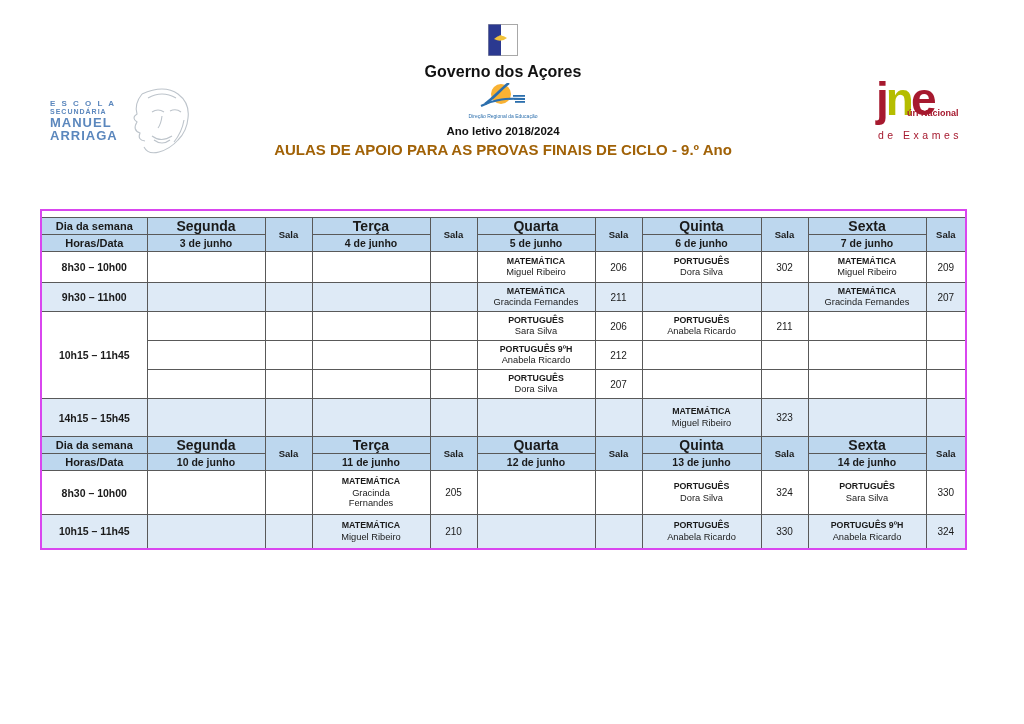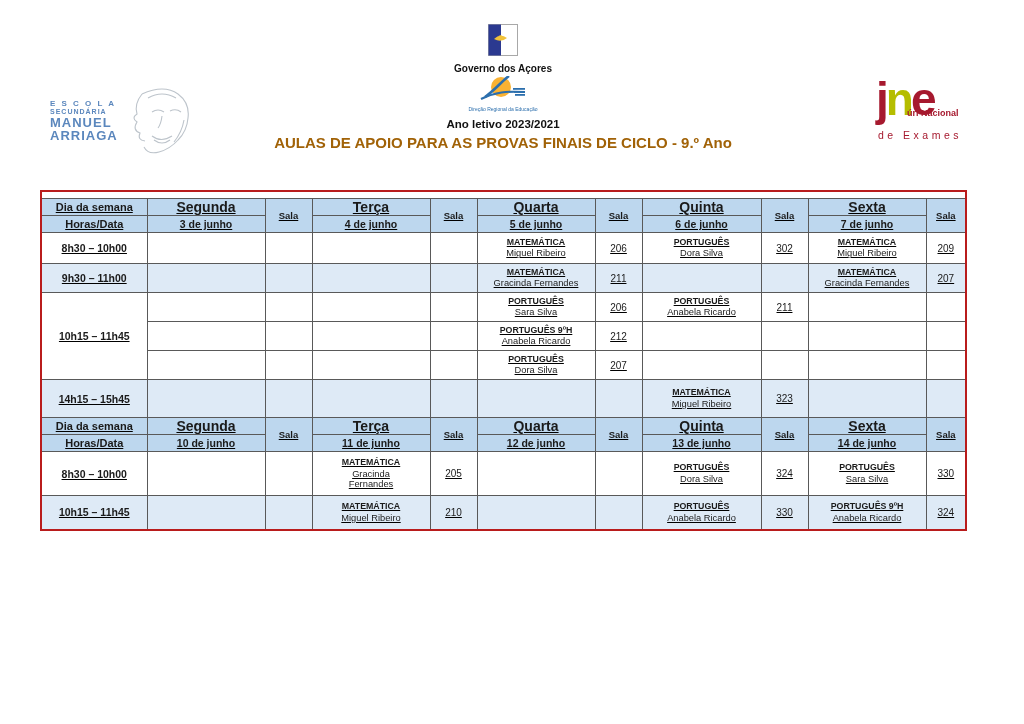--- a/index.html
+++ b/index.html
@@ -10,38 +10,38 @@
   .school-logo{position:absolute;left:42px;top:84px;width:165px;height:82px;}
   .portrait{position:absolute;left:62px;top:0;}
   .sl-text{position:absolute;left:8px;top:16px;color:#5b87bd;line-height:1.05;}
   .sl1{font-size:8px;font-weight:bold;letter-spacing:2px;}
   .sl2{font-size:7px;font-weight:bold;letter-spacing:1px;}
   .sl3,.sl4{font-size:13px;font-weight:bold;letter-spacing:1px;}
 
   
   .center-head{position:absolute;left:223px;top:24px;width:560px;text-align:center;}
   .flag{display:inline-block;}
-  .gov-title{font-size:10px;font-weight:bold;color:#111;margin-top:3px;}
+  .gov-title{font-size:16px;font-weight:bold;color:#111;margin-top:3px;}
   .secretaria{font-size:7.8px;color:#17365D;margin-top:4px;letter-spacing:.2px;}
   .dre{margin-top:2px;}
   .dre-caption{font-size:5px;color:#2C6FAD;margin-top:-2px;}
   .ano{font-size:11.5px;font-weight:bold;color:#111;margin-top:6px;}
   .doc-title{font-size:15px;font-weight:bold;color:#a16207;margin-top:4px;}
 
   
   .jne{position:absolute;left:876px;top:80px;width:110px;height:72px;}
   .jne-letters{font-size:46px;font-weight:bold;letter-spacing:-3px;line-height:.85;}
   .jne .j{color:#A6192E;}
   .jne .n{color:#B5BD00;}
   .jne .e{color:#A6192E;}
   .jne-cap1{position:absolute;left:31px;top:28px;font-size:9px;font-weight:bold;color:#A6192E;}
   .jne-cap2{position:absolute;left:2px;top:49px;font-size:10.5px;color:#A6192E;letter-spacing:3.5px;}
 
   
-  .sched{position:absolute;left:40px;top:190px;width:925px;border-collapse:collapse;table-layout:fixed;border:2px solid #b91c1c;text-decoration:underline;}
+  .sched{position:absolute;left:40px;top:209px;width:925px;border-collapse:collapse;table-layout:fixed;border:2px solid #d946ef;}
   .sched td{border:1px solid #595959;padding:0 2px;text-align:center;vertical-align:middle;color:#1a1a1a;overflow:hidden;}
   tr.hd td{background:#BDD7EE;}
   tr.alt td{background:#DEEAF6;}
   .thin-cell{height:6px;background:#ffffff;}
   .corner{font-weight:bold;font-size:11px;}
   .day{font-weight:bold;font-size:14px;}
   .date{font-weight:bold;font-size:10.5px;}
   .sala-h{font-weight:bold;font-size:9.5px;}
   .time{font-weight:bold;font-size:10.5px;}
   .subj{font-weight:bold;font-size:8.8px;line-height:1.3;}
@@ -89,21 +89,21 @@
       <svg width="56" height="28" viewBox="0 0 56 28">
         <circle cx="26" cy="11" r="10" fill="#F9B233"></circle>
         <path d="M10 21 C 20 14, 28 4, 34 0" stroke="#2C6FAD" stroke-width="2.6" fill="none"></path>
         <path d="M6 23 C 20 16, 32 15, 50 16" stroke="#2C6FAD" stroke-width="2" fill="none"></path>
         <rect x="38" y="12" width="12" height="1.8" fill="#2C6FAD"></rect>
         <rect x="39" y="15" width="11" height="1.8" fill="#2C6FAD"></rect>
         <rect x="40" y="18" width="10" height="1.8" fill="#2C6FAD"></rect>
       </svg>
       <div class="dre-caption">Direção Regional da Educação</div>
     </div>
-    <div class="ano">Ano letivo 2023/2021</div>
+    <div class="ano">Ano letivo 2018/2024</div>
     <div class="doc-title">AULAS DE APOIO PARA AS PROVAS FINAIS DE CICLO - 9.º Ano</div>
   </div>
 
   <div class="jne">
     <div class="jne-letters"><span class="j">j</span><span class="n">n</span><span class="e">e</span></div>
     <div class="jne-cap1">úri Nacional</div>
     <div class="jne-cap2">de Exames</div>
   </div>
 
   <table class="sched">

